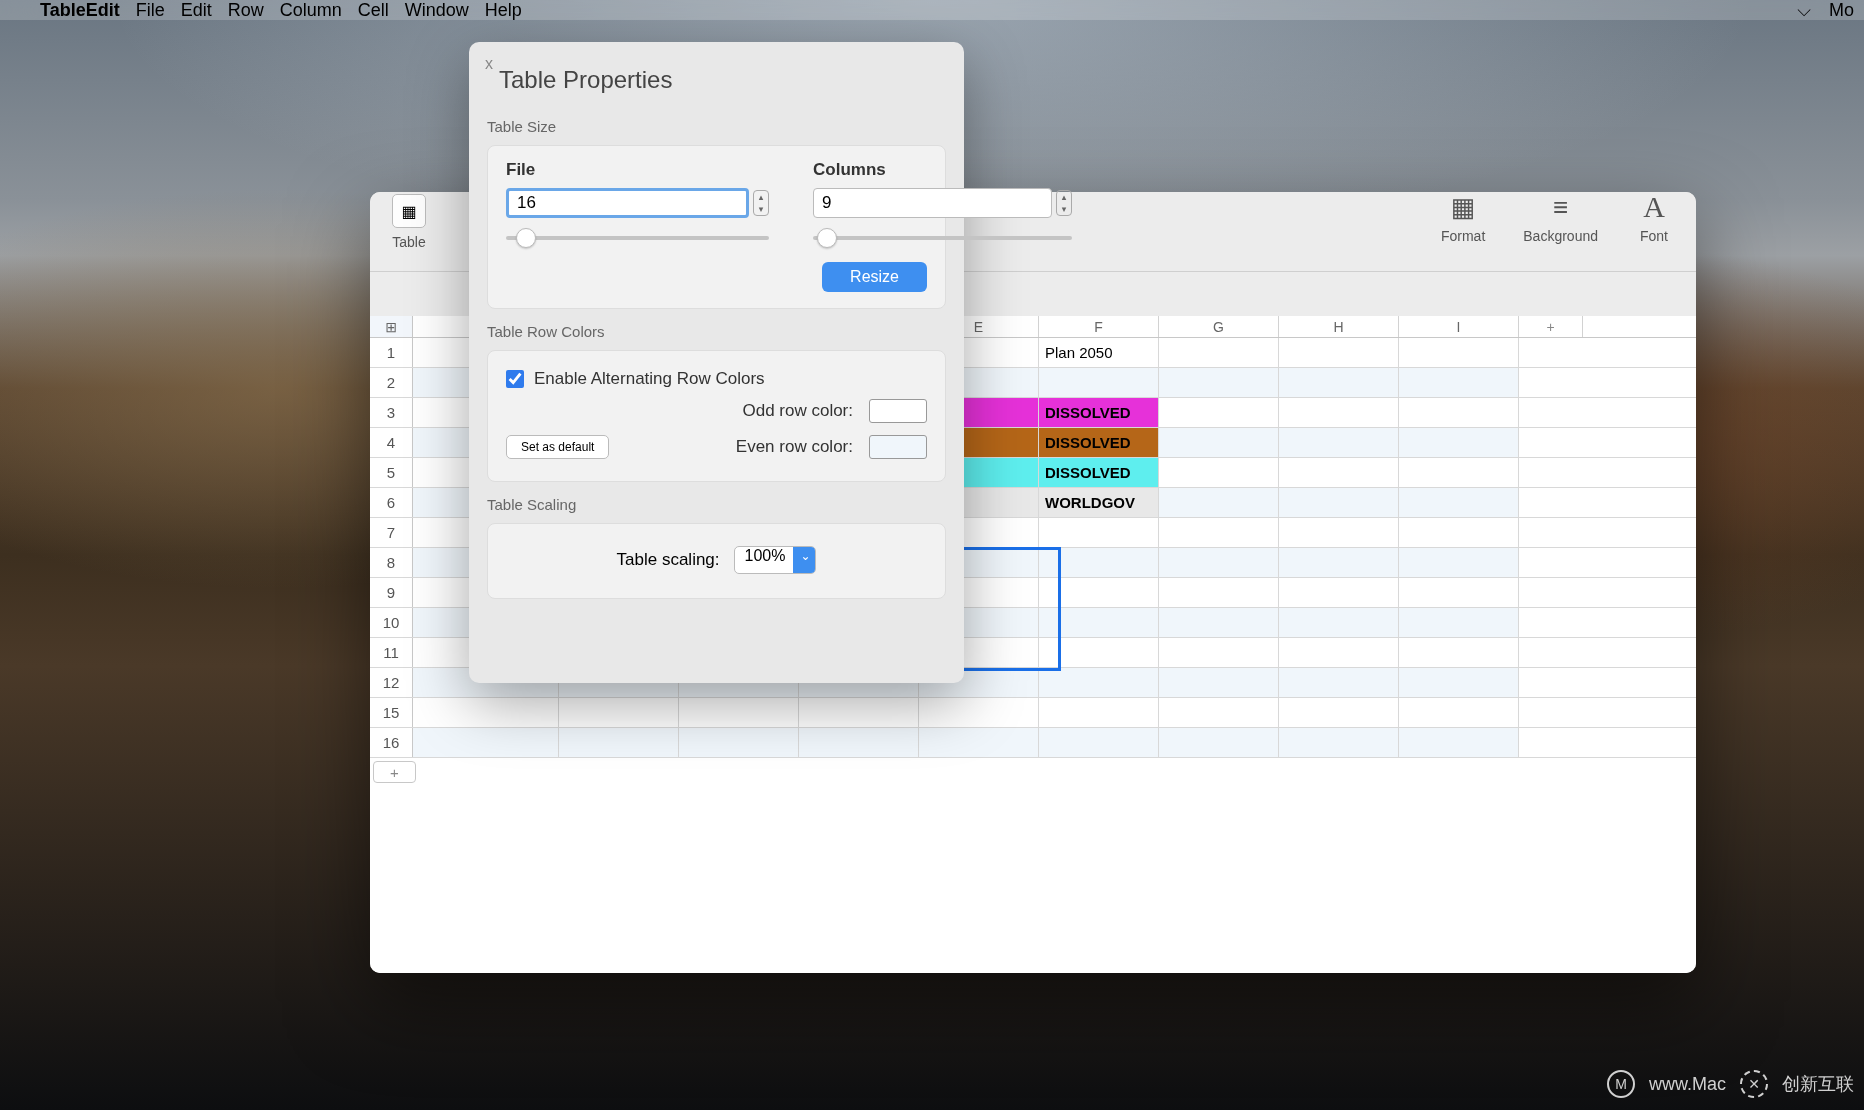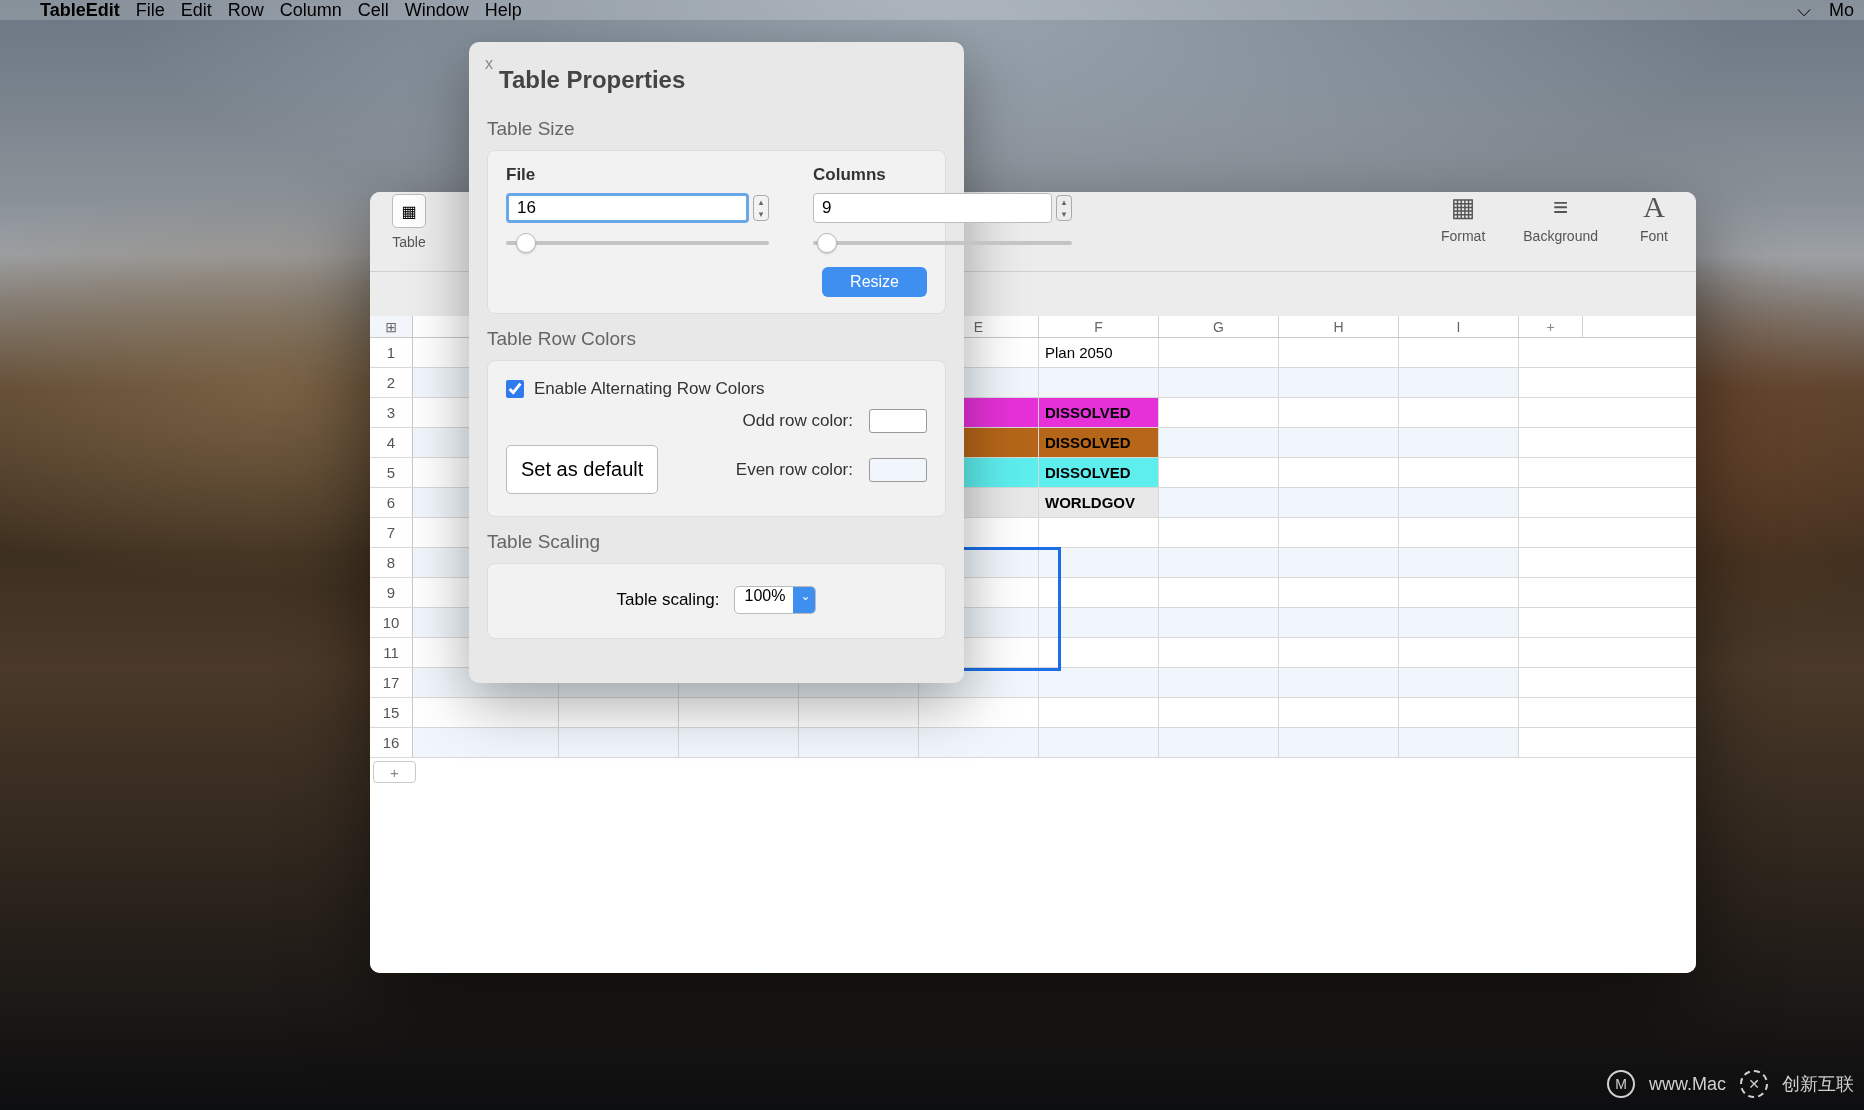--- a/index.html
+++ b/index.html
@@ -51,40 +51,40 @@
 .c-magenta{background:#e631d9 !important;}
 .c-brown{background:#b56618 !important;}
 .c-cyan{background:#5eeeee !important;}
 .c-gray{background:#e8e8e8 !important;}
 .bold{font-weight:700;}
 .sel-box{position:absolute;border:3px solid #1a6fe8;pointer-events:none;}
 
 
 .popover{position:absolute;left:469px;top:42px;width:495px;height:641px;background:#e8e8e8;border-radius:10px;box-shadow:0 20px 60px rgba(0,0,0,0.35);z-index:50;}
 .pop-close{position:absolute;left:16px;top:13px;font-size:16px;color:#888;cursor:pointer;}
-.pop-title{font-size:24px;font-weight:700;color:#444;padding:24px 30px 10px 30px;}
+.pop-title{font-size:24px;font-weight:400;color:#444;padding:24px 30px 10px 30px;}
 .pop-section{margin:10px 18px;background:#f2f2f2;border:1px solid #ddd;border-radius:8px;padding:14px 18px 16px;}
-.pop-sec-label{font-size:19px;color:#666;margin:14px 18px 4px;}
+.pop-sec-label{font-size:15px;color:#666;margin:14px 18px 4px;}
 .fld-row{display:flex;gap:44px;}
 .fld{flex:1;}
 .fld-label{font-weight:700;font-size:17px;color:#333;margin-bottom:8px;}
 .fld-input-wrap{display:flex;align-items:center;gap:4px;}
 .fld-input{flex:1;height:30px;border:3px solid #6aa7e8;border-radius:4px;padding:0 8px;font-size:17px;background:#fff;}
 .fld-input.plain{border:1px solid #bbb;}
 .stepper{width:16px;height:26px;display:flex;flex-direction:column;border:1px solid #aaa;border-radius:4px;overflow:hidden;}
 .stepper div{flex:1;font-size:9px;color:#666;display:flex;align-items:center;justify-content:center;}
 .slider{height:20px;display:flex;align-items:center;margin-top:10px;}
 .slider-track{flex:1;height:4px;background:#c4c4c4;border-radius:2px;position:relative;}
 .slider-thumb{position:absolute;top:-8px;width:20px;height:20px;background:#fff;border:1px solid #bbb;border-radius:50%;box-shadow:0 1px 2px rgba(0,0,0,0.2);}
 .btn-primary{background:#3e8ff0;color:#fff;border:none;border-radius:6px;padding:6px 28px;font-size:16px;float:right;margin-top:14px;}
 .check-row{display:flex;align-items:center;gap:10px;font-size:17px;color:#333;padding:4px 0;}
 .check-row input{width:18px;height:18px;accent-color:#2f7bed;}
 .color-row{display:flex;align-items:center;justify-content:flex-end;gap:16px;font-size:17px;color:#333;padding:6px 0;}
 .color-swatch{width:58px;height:24px;border:1px solid #999;border-radius:3px;background:#fff;}
-.btn-sec{background:#fff;border:1px solid #bbb;border-radius:5px;padding:12px 14px;font-size:20px;}
+.btn-sec{background:#fff;border:1px solid #bbb;border-radius:5px;padding:4px 14px;font-size:12px;}
 .scaling-row{display:flex;align-items:center;justify-content:center;gap:14px;font-size:17px;padding:8px 0;}
 .select{height:28px;border:1px solid #bbb;border-radius:5px;background:#fff;padding:0 30px 0 10px;font-size:16px;position:relative;}
 .select::after{content:"";position:absolute;right:0;top:0;width:22px;height:100%;background:#3e8ff0;border-radius:0 4px 4px 0;}
 .select::before{content:"⌄";position:absolute;right:5px;top:2px;color:#fff;font-size:12px;z-index:1;}
 
 
 .watermark{position:absolute;right:10px;bottom:12px;display:flex;align-items:center;gap:14px;color:#d0d0d0;font-size:18px;z-index:200;}
 .wm-circle{width:28px;height:28px;border:2px solid #d0d0d0;border-radius:50%;display:flex;align-items:center;justify-content:center;font-size:14px;}
 </style>
 </head>
@@ -281,21 +281,21 @@
           <div class="cell"></div>
           <div class="cell"></div>
           <div class="cell"></div>
           <div class="cell">99</div>
           <div class="cell"></div>
           <div class="cell"></div>
           <div class="cell"></div>
           <div class="cell"></div>
         </div>
         <div class="row">
-          <div class="rh">17</div>
+          <div class="rh">12</div>
           <div class="cell" style="width: 146px;"></div>
           <div class="cell"></div>
           <div class="cell"></div>
           <div class="cell"></div>
           <div class="cell"></div>
           <div class="cell"></div>
           <div class="cell"></div>
           <div class="cell"></div>
           <div class="cell"></div>
         </div>

